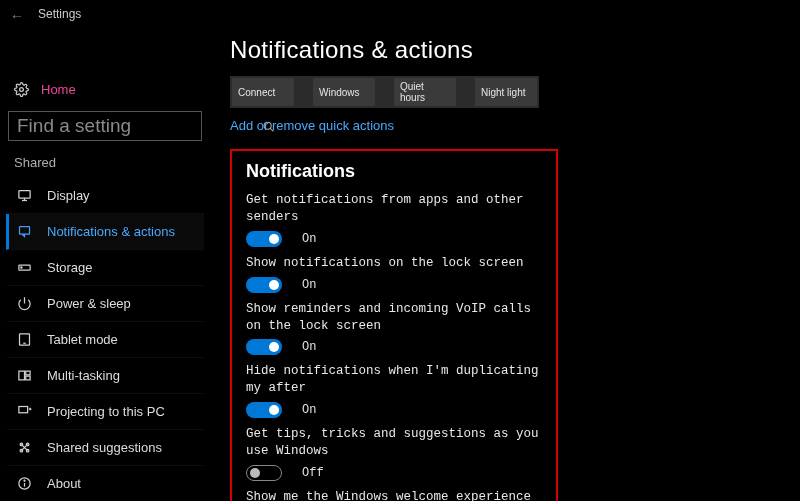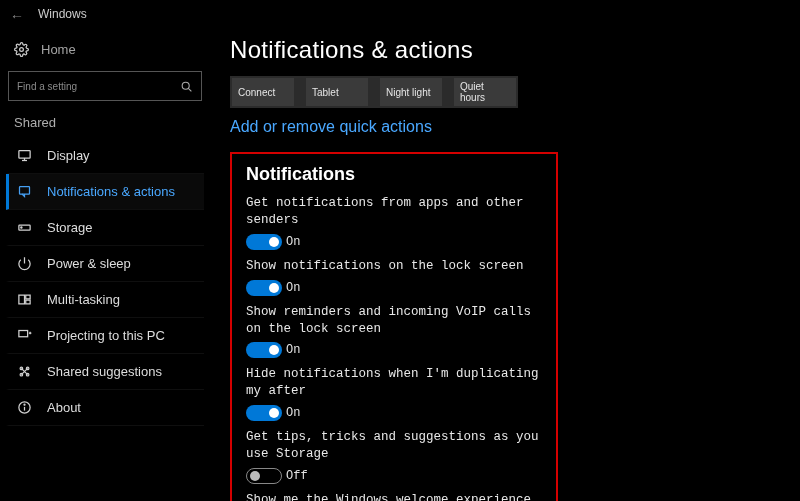--- a/index.html
+++ b/index.html
@@ -33,37 +33,38 @@
   }
   .sidebar {
     width: 210px;
     padding: 8px 6px 0 6px;
   }
   .home {
     display: flex;
     align-items: center;
     gap: 12px;
     padding: 6px 8px 10px 8px;
-    color: #a3a3a3;
+    color: #ec4899;
+    margin-top: 40px;
   }
   .home .icon { color: #ccc; }
   .search {
     border: 1px solid #555;
     display: flex;
     align-items: center;
     padding: 4px 8px;
     margin: 4px 2px 14px 2px;
     height: 30px;
   }
   .search input {
     background: transparent;
     border: none;
     color: #fff;
     flex: 1;
-    font-size: 10px;
+    font-size: 19px;
     outline: none;
   }
   .search input::placeholder { color: #8a8a8a; }
   .search .sicon { color: #aaa; font-size: 13px; }
   .group-label {
     color: #aeaeae;
     font-size: 13px;
     padding: 0 8px 8px 8px;
   }
   .nav-item {
@@ -95,39 +96,39 @@
     overflow: hidden;
   }
   .page-title {
     font-size: 24px;
     font-weight: 400;
     letter-spacing: .3px;
     margin-bottom: 12px;
   }
   .quick-actions {
     display: flex;
-    gap: 12px;
+    gap: 19px;
     background: #2b2b2b;
     padding: 2px;
     width: max-content;
     margin-bottom: 10px;
   }
   .qa-tile {
     background: #3a3a3a;
     width: 62px;
     height: 28px;
     display: flex;
     align-items: center;
     padding: 0 6px;
     font-size: 10px;
     color: #e6e6e6;
   }
   .link {
     color: #4aa8ff;
-    font-size: 16px;
+    font-size: 13px;
     cursor: pointer;
     display: inline-block;
     margin-bottom: 16px;
   }
   .highlight-box {
     border: 2px solid #d40000;
     padding: 10px 14px 14px 14px;
     width: 328px;
   }
   .section-title {
@@ -141,21 +142,21 @@
   }
   .setting .label {
     font-size: 12.5px;
     color: #e8e8e8;
     line-height: 1.35;
     margin-bottom: 5px;
   }
   .toggle-row {
     display: flex;
     align-items: center;
-    gap: 4px;
+    gap: 20px;
   }
   .toggle {
     width: 36px;
     height: 16px;
     border-radius: 8px;
     position: relative;
     cursor: pointer;
   }
   .toggle.on { background: #0078d7; }
   .toggle.off { background: #000; border: 1px solid #888; }
@@ -173,21 +174,21 @@
     font-size: 12px;
     color: #e0e0e0;
   }
   svg { display: block; }
 </style>
 </head>
 <body>
 
 <div class="titlebar">
   <span class="back">←</span>
-  <span class="title">Windows</span>
+  <span class="title">Settings</span>
 </div>
 
 <div class="layout">
   <div class="sidebar">
 
     <div class="home">
       <span class="icon">
         <svg width="15" height="15" viewBox="0 0 24 24" fill="none" stroke="#ccc" stroke-width="2">
             <circle cx="12" cy="12" r="3"></circle>
             <path d="M19.4 15a1.7 1.7 0 0 0 .34 1.87l.06.06a2 2 0 1 1-2.83 2.83l-.06-.06a1.7 1.7 0 0 0-1.87-.34 1.7 1.7 0 0 0-1.03 1.56V21a2 2 0 1 1-4 0v-.09a1.7 1.7 0 0 0-1.11-1.56 1.7 1.7 0 0 0-1.87.34l-.06.06a2 2 0 1 1-2.83-2.83l.06-.06a1.7 1.7 0 0 0 .34-1.87 1.7 1.7 0 0 0-1.56-1.03H3a2 2 0 1 1 0-4h.09a1.7 1.7 0 0 0 1.56-1.11 1.7 1.7 0 0 0-.34-1.87l-.06-.06a2 2 0 1 1 2.83-2.83l.06.06a1.7 1.7 0 0 0 1.87.34h.08A1.7 1.7 0 0 0 10.12 3.1V3a2 2 0 1 1 4 0v.09a1.7 1.7 0 0 0 1.03 1.56h.08a1.7 1.7 0 0 0 1.87-.34l.06-.06a2 2 0 1 1 2.83 2.83l-.06.06a1.7 1.7 0 0 0-.34 1.87v.08a1.7 1.7 0 0 0 1.56 1.03H21a2 2 0 1 1 0 4h-.09a1.7 1.7 0 0 0-1.56 1.03z"></path>
@@ -242,20 +243,29 @@
     <div class="nav-item">
       <span class="icon">
         <svg width="15" height="15" viewBox="0 0 24 24" fill="none" stroke="currentColor" stroke-width="2">
             <path d="M18 6a9 9 0 1 1-12 0"></path>
             <line x1="12" y1="2" x2="12" y2="12"></line>
           </svg>
       </span>
       <span>Power &amp; sleep</span>
     </div>
 
+    <div class="nav-item">
+      <span class="icon">
+        <svg width="15" height="15" viewBox="0 0 24 24" fill="none" stroke="currentColor" stroke-width="2">
+            <rect x="4" y="3" width="16" height="18" rx="1"></rect>
+            <line x1="10" y1="18" x2="14" y2="18"></line>
+          </svg>
+      </span>
+      <span>Tablet mode</span>
+    </div>
 
     <div class="nav-item">
       <span class="icon">
         <svg width="15" height="15" viewBox="0 0 24 24" fill="none" stroke="currentColor" stroke-width="2">
             <rect x="3" y="5" width="9" height="14"></rect>
             <rect x="14" y="5" width="7" height="6"></rect>
             <rect x="14" y="13" width="7" height="6"></rect>
           </svg>
       </span>
       <span>Multi-tasking</span>
@@ -298,28 +308,28 @@
   </div>
 
   <div class="main">
     <div class="page-title">Notifications &amp; actions</div>
 
     <div class="quick-actions">
       <div class="qa-tile">
           <span>Connect</span>
         </div>
       <div class="qa-tile">
-          <span>Tablet</span>
+          <span>Windows</span>
+        </div>
+      <div class="qa-tile">
+          <span>Quiet hours</span>
         </div>
       <div class="qa-tile">
           <span>Night light</span>
         </div>
-      <div class="qa-tile">
-          <span>Quiet hours</span>
-        </div>
     </div>
 
     <span class="link">Add or remove quick actions</span>
 
     <div class="highlight-box">
       <div class="section-title">Notifications</div>
 
       <div class="setting">
         <div class="label">Get notifications from apps and other senders</div>
         <div class="toggle-row">
@@ -354,21 +364,21 @@
         <div class="label">Hide notifications when I'm duplicating my after</div>
         <div class="toggle-row">
           <div class="toggle on">
               <div class="knob"></div>
             </div>
           <span class="toggle-state">On</span>
         </div>
       </div>
 
       <div class="setting">
-        <div class="label">Get tips, tricks and suggestions as you use Storage</div>
+        <div class="label">Get tips, tricks and suggestions as you use Windows</div>
         <div class="toggle-row">
           <div class="toggle off">
               <div class="knob"></div>
             </div>
           <span class="toggle-state">Off</span>
         </div>
       </div>
 
       <div class="setting">
         <div class="label">Show me the Windows welcome experience after updates and occasionally when I sign in to highlight what's new and suggested</div>

